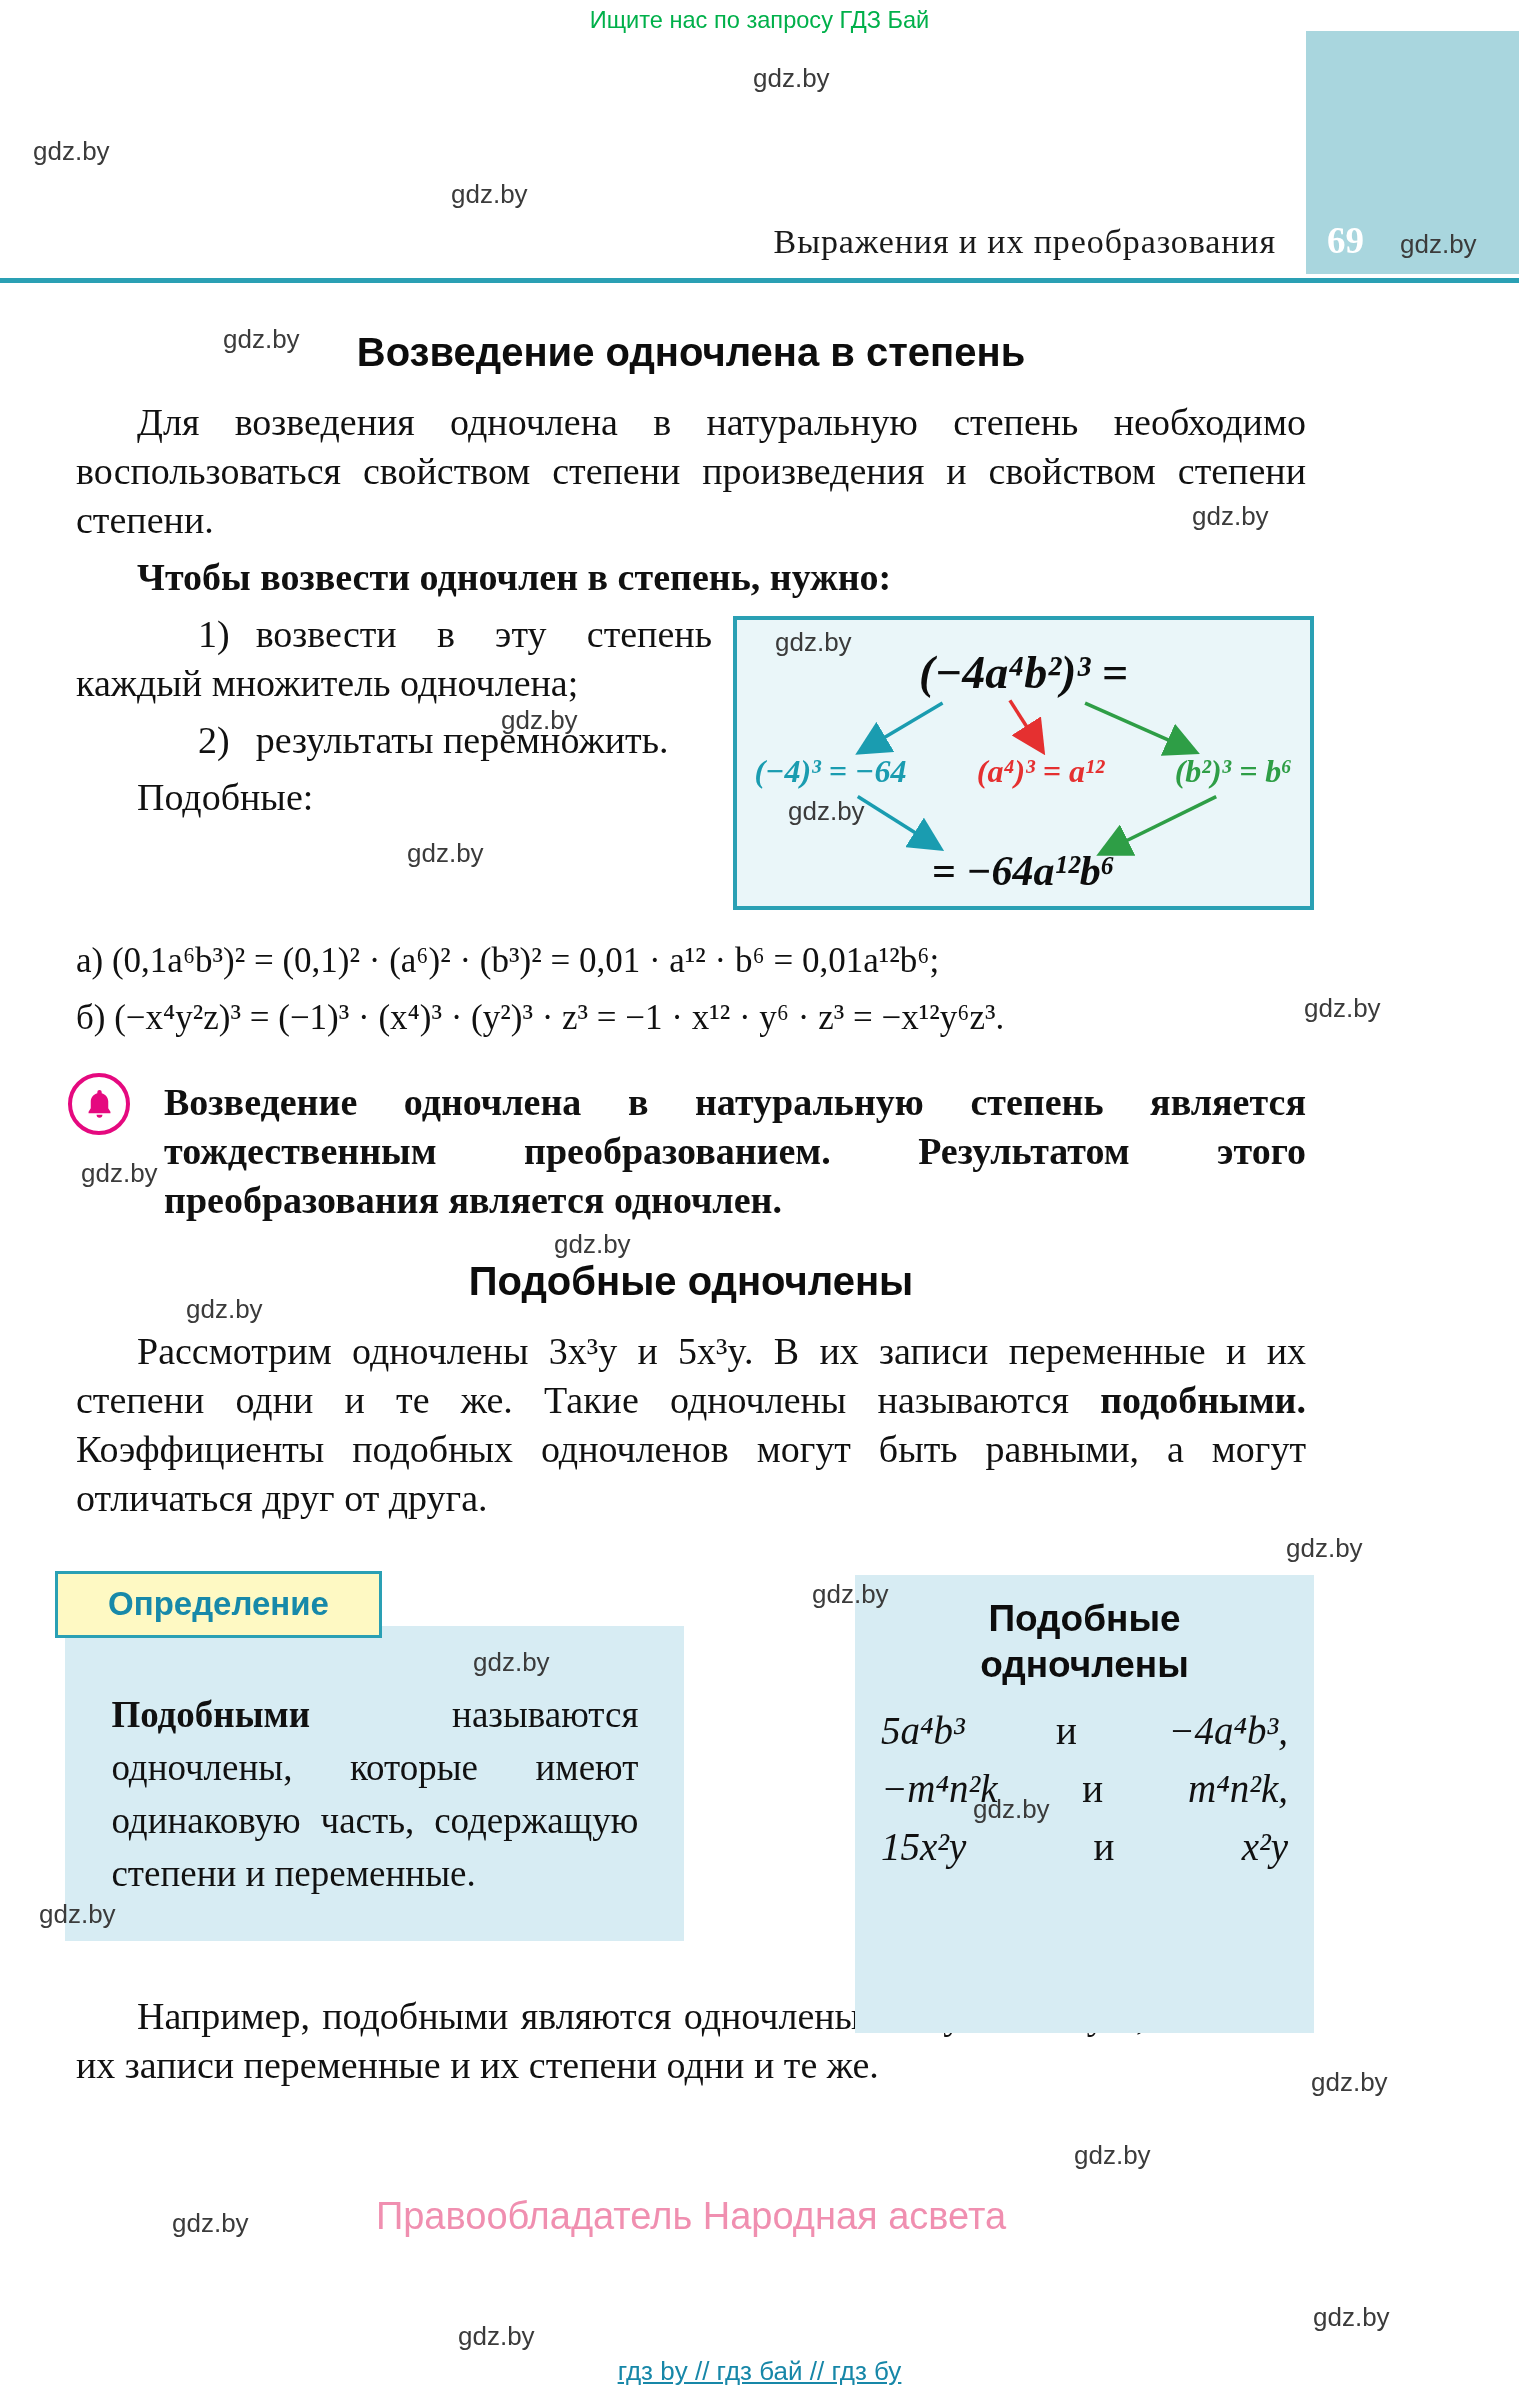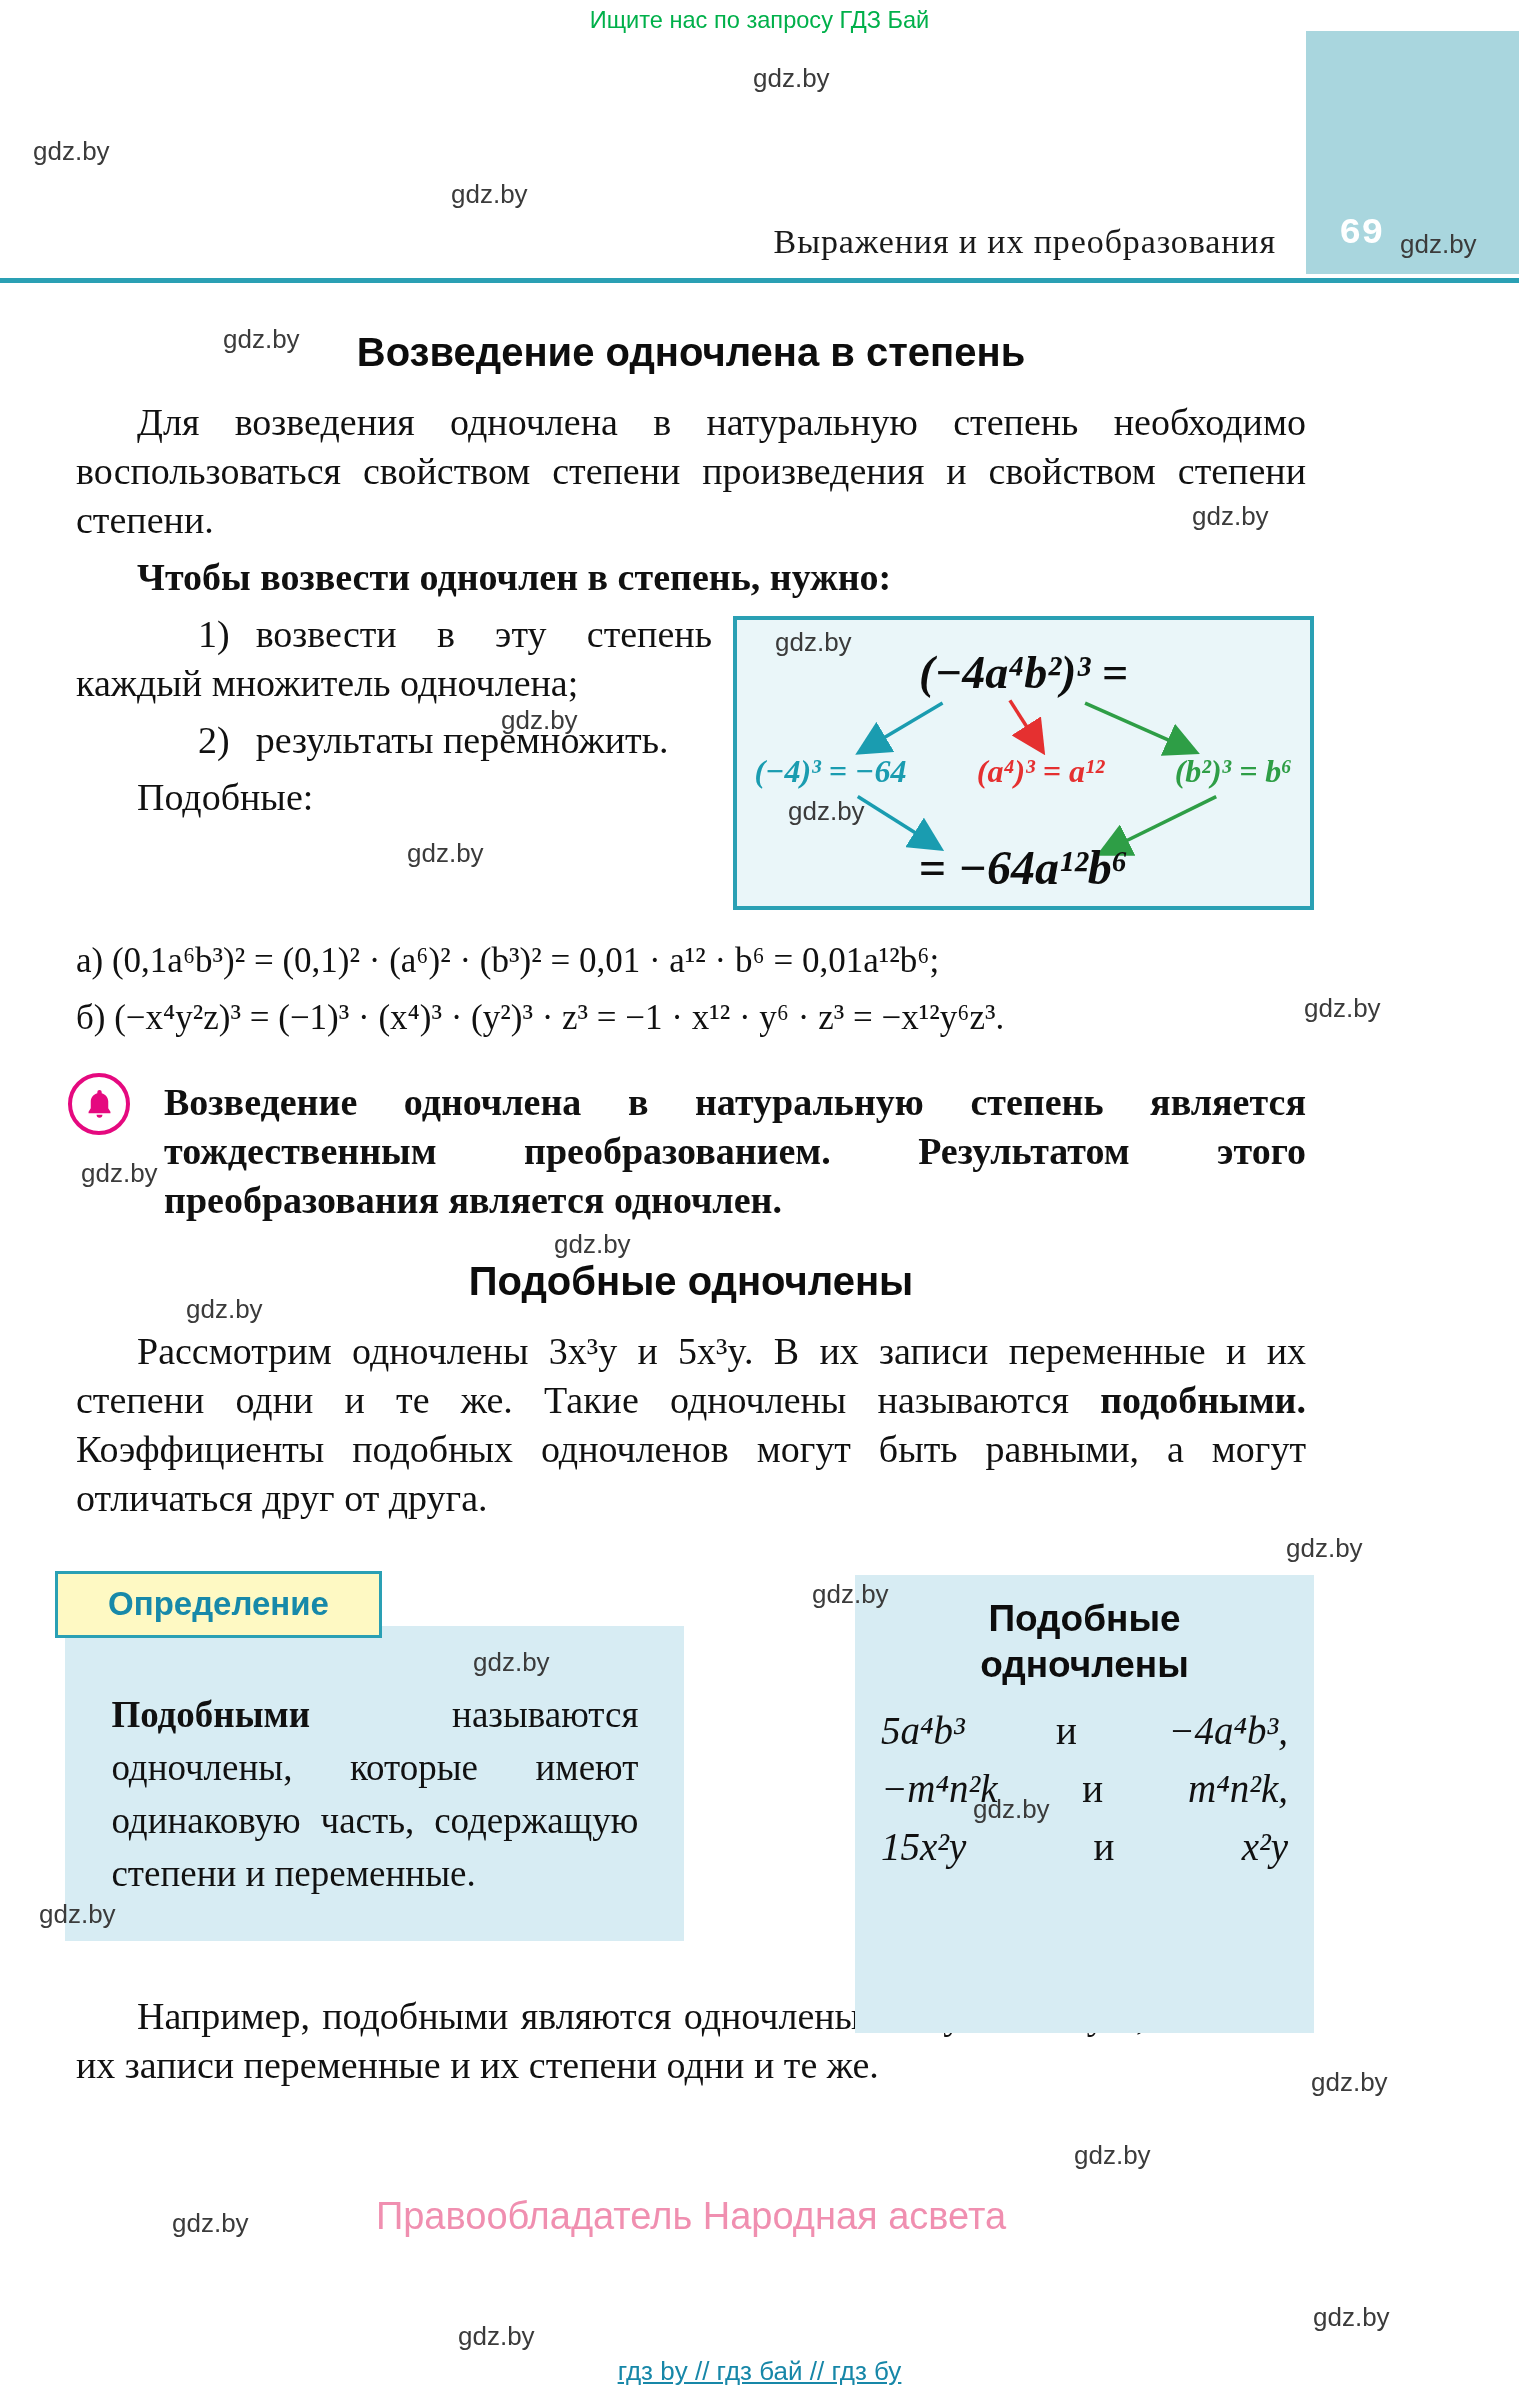--- a/index.html
+++ b/index.html
@@ -5,22 +5,22 @@
   html,body{margin:0;padding:0;background:#ffffff;}
   .page{position:relative;width:1519px;height:2401px;background:#fff;overflow:hidden;
         font-family:"Liberation Serif",serif;color:#111;}
 
   
   .banner{position:absolute;top:7px;left:0;width:100%;text-align:center;
           color:#00b04a;font-family:"Liberation Sans",sans-serif;font-size:23.6px;}
 
   
   .corner-box{position:absolute;top:31px;right:0;width:213px;height:243px;background:#a9d6de;}
-  .page-num{position:absolute;left:21px;bottom:20px;color:#ffffff;
-            font-family:Liberation Mono, monospace;font-weight:bold;font-size:37px;margin-left:12px;}
+  .page-num{position:absolute;left:21px;bottom:12px;color:#ffffff;
+            font-family:Liberation Serif, serif;font-weight:bold;font-size:37px;}
   .header-title{position:absolute;top:223px;right:243px;font-size:34px;letter-spacing:0.9px;color:#1a1a1a;}
   .rule-line{position:absolute;top:278px;left:0;width:100%;height:5.3px;background:#2aa0b4;}
 
   
   .content{position:absolute;top:7px;left:0;box-sizing:border-box;width:1519px;
            padding:311px 205px 0 68px;}
   .h-main{font-family:"Liberation Sans",sans-serif;font-weight:bold;font-size:40px;
           text-align:center;margin:12.3px 0 23px 0;color:#0d0d0d;}
   .para{font-size:38px;line-height:49px;text-align:justify;margin:8px;}
   .indent{text-indent:61px;}
@@ -33,21 +33,21 @@
   .formula-box{float:right;position:relative;box-sizing:border-box;width:581px;height:294px;
                margin:5.3px 0 10.5px 21px;border:4.4px solid #2aa0b4;background:#eaf6f9;
                font-style:italic;}
   .arrows{position:absolute;left:0;top:0;width:572px;height:285px;}
   .fb-top{position:absolute;top:26px;left:0;right:0;text-align:center;
           font-weight:bold;font-size:46px;color:#0d0d0d;}
   .fb-mid{position:absolute;top:133px;left:0;right:0;display:flex;justify-content:space-between;
           padding:0 17.5px;font-weight:bold;font-size:32px;}
   .c-teal{color:#1a9cb0;} .c-red{color:#e53030;} .c-green{color:#2e9e46;}
   .fb-result{position:absolute;bottom:10.5px;left:0;right:0;text-align:center;
-             font-weight:bold;font-size:48px;color:#0d0d0d;}
+             font-weight:bold;font-size:42px;color:#0d0d0d;}
 
   
   .note{display:flex;gap:26px;margin-top:28px;align-items:flex-start;}
   .bell{flex:0 0 auto;width:54px;height:54px;border:4.4px solid #e5097f;border-radius:50%;
         display:flex;align-items:center;justify-content:center;margin-top:3.5px;}
   .note-text{flex:1;}
 
   
   .def-row{position:relative;height:382px;margin-top:48px;}
   .def-label{position:absolute;left:-13px;top:0;width:327px;height:67px;box-sizing:border-box;

